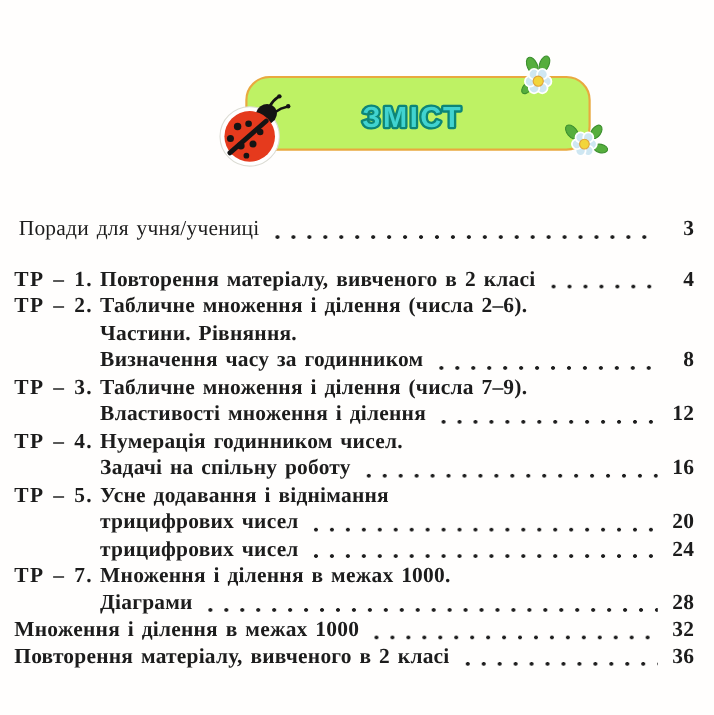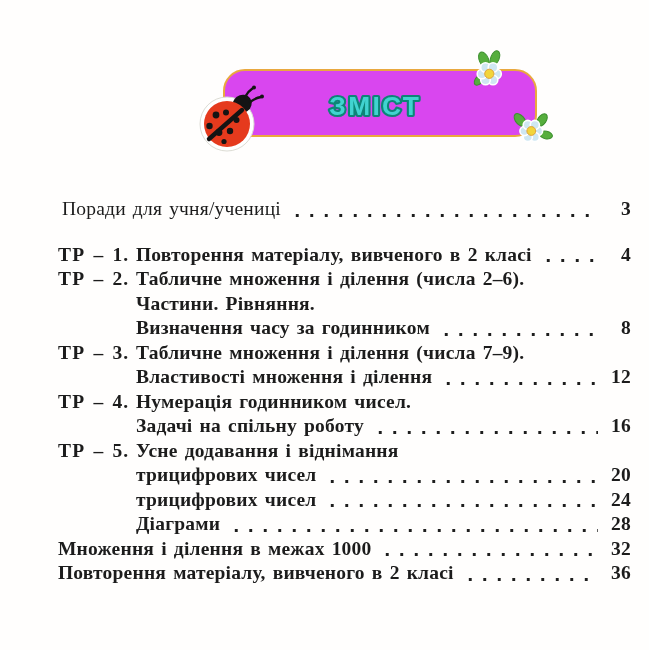--- a/index.html
+++ b/index.html
@@ -6,41 +6,41 @@
   .page {
     position:relative; width:649px; height:650px; overflow:hidden;
     background:#fffefd;
     font-family:"Liberation Serif","DejaVu Serif",serif;
     color:#1c1c1c;
   }
 
   
   .banner {
     position:absolute; left:223px; top:69px; width:314px; height:68px;
-    background:#d946ef;
+    background:#bef264;
     border:2px solid #e9a93f;
     border-radius:22px;
     box-sizing:border-box;
   }
   .banner-title-svg { position:absolute; left:0; top:0; width:100%; height:100%; }
   .banner-title-svg text {
     font-family:"Liberation Sans","DejaVu Sans",sans-serif;
     font-weight:bold; font-size:28px; letter-spacing:2.5px;
     fill:#41d3d0; stroke:#0d8577; stroke-width:4.5px;
     paint-order:stroke; stroke-linejoin:round;
   }
 
   .deco { position:absolute; }
 
   
   .toc { position:absolute; left:13px; top:197px; right:18px; }
   .toc-row {
     display:flex; align-items:flex-end;
     font-size:19.5px; font-weight:bold; line-height:24.5px;
-    letter-spacing:0.2px; word-spacing:2px; white-space:nowrap;margin-left:45px;
+    letter-spacing:0.2px; word-spacing:2px; white-space:nowrap;
   }
   .toc-row.plain { font-weight:normal; margin-bottom:21px; padding-left:4px; }
   .toc-label { flex:none; width:78px; letter-spacing:1.2px; }
   .toc-row.cont .toc-text { margin-left:78px; }
   .dots-leader { flex:1 1 auto; position:relative; align-self:stretch; margin-left:5px; margin-right:3px; min-width:12px; }
   .dots-leader::after {
     content:""; position:absolute; left:4px; right:2px; bottom:4px; height:5px;
     background-image:radial-gradient(circle, #1e1e1e 0 1.7px, rgba(0,0,0,0) 1.9px);
     background-size:14.5px 5px; background-repeat:repeat-x; background-position:left bottom;
   }
@@ -154,20 +154,24 @@
       <div class="toc-row cont">
         <span class="toc-text">трицифрових чисел</span>
         <span class="dots-leader"></span>
         <span class="page-num">20</span>
       </div>
       <div class="toc-row cont">
         <span class="toc-text">трицифрових чисел</span>
         <span class="dots-leader"></span>
         <span class="page-num">24</span>
       </div>
+      <div class="toc-row entry">
+        <span class="toc-label">ТР – 7.</span>
+        <span class="toc-text">Множення і ділення в межах 1000.</span>
+      </div>
       <div class="toc-row cont">
         <span class="toc-text">Діаграми</span>
         <span class="dots-leader"></span>
         <span class="page-num">28</span>
       </div>
       <div class="toc-row entry">
         <span class="toc-text">Множення і ділення в межах 1000</span>
         <span class="dots-leader"></span>
         <span class="page-num">32</span>
       </div>

